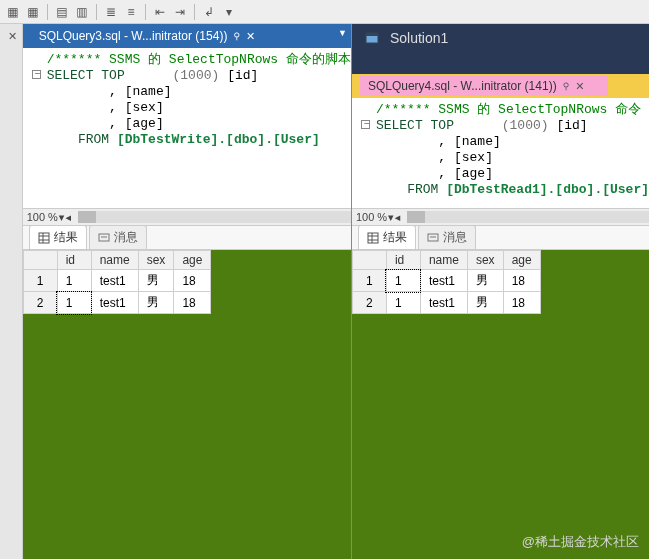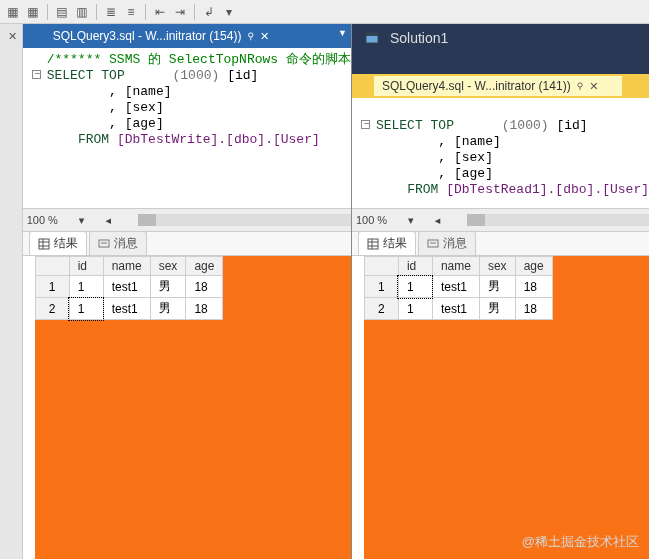--- a/index.html
+++ b/index.html
@@ -46,31 +46,31 @@
       flex-direction:column;
       position:relative;
     }
     .pane-left { width: 340px; border-right:1px solid #888;}
     .pane-right { flex:1; background:#293955;}
     .tabbar {
       background:#2d6ab0;
       height:24px;
       display:flex;
       align-items:center;
-      padding-left:22px;
+      padding-left:8px;
       color:#fff;
       position:relative;
     }
     .tabbar.yellow { background:#f5cc4a; color:#333;}
     .tab {
       background:#2d6ab0;color:#fff;
       padding:3px 8px;font-size:12px;
       display:flex;align-items:center;gap:6px;
     }
-    .tab.yellow { background:#fef9c3;color:#333;}
+    .tab.yellow { background:#f9a8d4;color:#333;}
     .tab .pin { font-size:9px; color:#fff;}
     .tab.yellow .pin{color:#555;}
     .tab .x { font-size:11px; color:#fff;}
     .tab.yellow .x{color:#555;}
     .tabbar-dropdown {
       position:absolute;right:4px;top:4px;color:#fff;font-size:9px;
     }
     .solution-strip {
       background:#293955;height:44px;display:flex;align-items:flex-start;
       padding-left:12px;color:#ddd;gap:10px;
@@ -86,39 +86,39 @@
       position:relative;
       overflow:hidden;
     }
     .editor-line{white-space:pre;}
     .fold-col{display:inline-block;width:20px;text-align:center;color:#888;}
     .fold-box{display:inline-block;width:9px;height:9px;border:1px solid #888;position:relative;top:0;}
     .fold-box::before{content:"−";position:absolute;top:-4px;left:1px;font-size:10px;color:#666;}
     .kw{color:#14532d;}
     .cmnt{color:#008000;margin-top:40px;}
     .gray{color:#737373;margin-left:40px;}
-    .obj{color:#701a75;}
+    .obj{color:#15803d;font-weight:bold;}
     .zoom-row{
-      background:#eee;height:24px;border-top:1px solid #ccc;border-bottom:1px solid #ccc;
-      display:flex;align-items:center;font-size:11px;padding-left:4px;gap:21px;color:#444;
+      background:#eee;height:18px;border-top:1px solid #ccc;border-bottom:1px solid #ccc;
+      display:flex;align-items:center;font-size:11px;padding-left:4px;gap:1px;color:#444;
     }
     .zoom-row .sb{flex:1;height:12px;background:#ddd;margin-left:6px;position:relative;}
     .zoom-row .sb::before{content:"";position:absolute;left:0;top:0;width:18px;height:12px;background:#bbb;}
     .results-tabs{
       background:#f7f7f7;height:24px;border-bottom:1px solid #ccc;
       display:flex;align-items:flex-end;padding-left:6px;gap:2px;text-align:right;
     }
     .rtab{
       padding:3px 8px;border:1px solid #ccc;border-bottom:none;background:#fff;
       display:flex;align-items:center;gap:4px;font-size:12px;color:#333;
       border-top-left-radius:3px;border-top-right-radius:3px;
     }
     .rtab.inactive{background:#eee;color:#555;}
     .rtab svg{width:12px;height:12px;}
-    .grid-wrap{background:#f97316;flex:1;overflow:auto;margin-left:12px;}
+    .grid-wrap{background:#4d7c0f;flex:1;overflow:auto;}
     table.grid{border-collapse:collapse;font-size:12px;}
     table.grid th, table.grid td{
       border:1px solid #cfcfcf;padding:2px 8px;text-align:left;min-width:34px;
       background:#fff;
     }
     table.grid th{background:#f1f1f1;font-weight:normal;color:#333;}
     table.grid td.rownum{background:#f1f1f1;text-align:center;width:26px;}
     table.grid th.corner{background:#f1f1f1;width:26px;}
     .sel-cell{outline:1px dotted #000;}
     .watermark{
@@ -241,21 +241,21 @@
     <div class="right-inner">
       <div class="tabbar yellow">
         <div class="tab yellow" style="width:248px;">
           <span>SQLQuery4.sql - W...initrator (141))</span>
           <span class="pin">⚲</span>
           <span class="x">✕</span>
         </div>
       </div>
 
       <div class="editor" style="height:110px">
-        <div class="editor-line"><span class="fold-col"> </span></div>
+        <div class="editor-line"><span class="fold-col"> </span><span class="cmnt">/****** SSMS 的 SelectTopNRows 命令</span></div>
         <div class="editor-line"><span class="fold-col"><span class="fold-box"></span></span><span class="kw">SELECT</span> <span class="kw">TOP</span> <span class="gray">(1000)</span> <span>[id]</span></div>
         <div class="editor-line"><span class="fold-col"> </span>        <span>, [name]</span></div>
         <div class="editor-line"><span class="fold-col"> </span>        <span>, [sex]</span></div>
         <div class="editor-line"><span class="fold-col"> </span>        <span>, [age]</span></div>
         <div class="editor-line"><span class="fold-col"> </span>    <span class="kw">FROM</span> <span class="obj">[DbTestRead1].[dbo].[User]</span></div>
       </div>
 
       <div class="zoom-row">
         <span>100 %</span>
         <span>▾</span>

